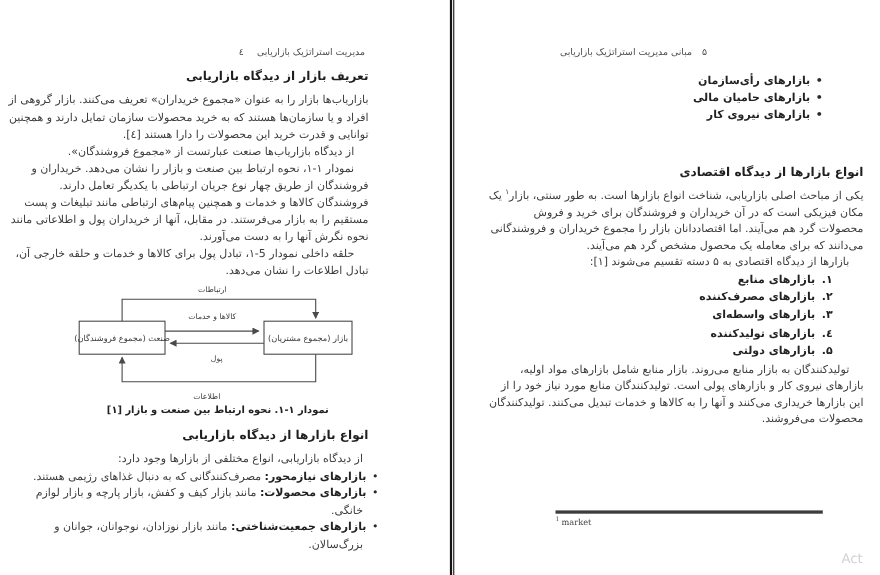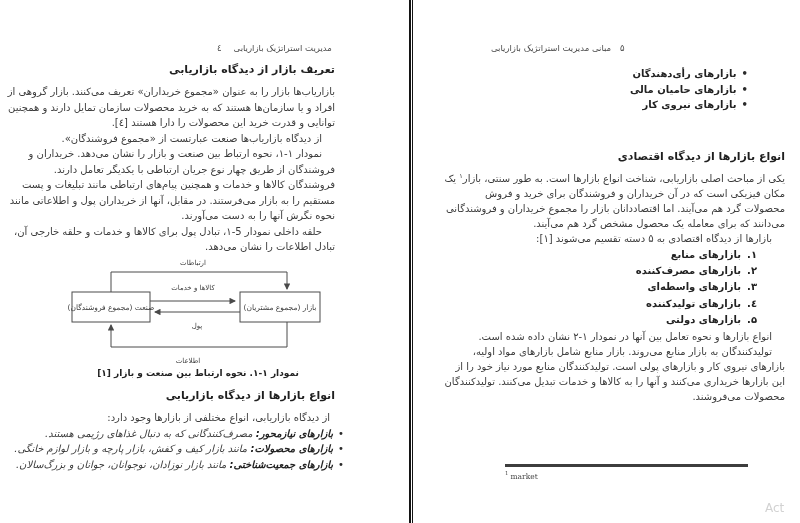--- a/index.html
+++ b/index.html
@@ -16,37 +16,37 @@
   
   .divider{position:absolute;top:0;height:523px;background:#141414;}
   #divider-a{left:409px;width:2px;}
   #divider-b{left:412px;width:1px;}
 
   .running-head{
     position:absolute;font-size:8.5px;color:#4a4a4a;
     display:flex;align-items:center;white-space:nowrap;
   }
   #left-head{left:217px;top:43px;gap:12px;}
-  #right-head{left:77px;top:43px;gap:9px;}
+  #right-head{left:95px;top:43px;gap:9px;}
 
   .col{position:absolute;direction:rtl;text-align:right;font-size:10px;}
   .col p{margin:0;}
   .ind{text-indent:13px;}
   .small-ind{text-indent:5px;}
   h3{
     margin:0 0 6px 0;font-size:11px;font-weight:bold;color:#1f1f1f;
     line-height:16px;
   }
 
   
   #left-col-1{top:62px;right:74px;width:331px;line-height:15.5px;}
   #left-col-2{top:388px;right:74px;width:331px;line-height:15.5px;}
 
   
-  .b-list{margin-right:-9px;font-style:italic;}
+  .b-list{margin-right:-9px;}
   .bullet{padding-right:14px;text-indent:-14px;}
   .dot::before{content:"\2022";margin-left:5px;color:#2a2a2a;}
   .b-label{font-weight:bold;color:#222;}
 
   
   #diagram-svg{position:absolute;left:0;top:250px;}
   #diagram-caption{
     position:absolute;top:368px;left:0;width:396px;text-align:center;
     font-size:9px;font-weight:bold;color:#222;direction:rtl;
   }
@@ -135,38 +135,37 @@
 
 <div class="page" id="right-page">
 
   <div class="running-head" id="right-head">
     <span>مبانی مدیریت استراتژیک بازاریابی</span>
     <span>۵</span>
   </div>
 
   <div class="col" id="right-col-top">
     <div class="sub-bullets">
-      <div class="bullet sub-bullet"><span class="dot"></span><span>بازارهای رأی‌دهندگان</span></div>
+      <div class="bullet sub-bullet"><span class="dot"></span><span>بازارهای رأی‌سازمان</span></div>
       <div class="bullet sub-bullet"><span class="dot"></span><span>بازارهای حامیان مالی</span></div>
       <div class="bullet sub-bullet"><span class="dot"></span><span>بازارهای نیروی کار</span></div>
     </div>
   </div>
 
   <div class="col" id="right-col-main">
     <h3>انواع بازارها از دیدگاه اقتصادی</h3>
     <p><span>یکی از مباحث اصلی بازاریابی، شناخت انواع بازارها است. به طور سنتی، بازار</span><sup class="fn">۱</sup><span> یک مکان فیزیکی است که در آن خریداران و فروشندگان برای خرید و فروش محصولات گرد هم می‌آیند. اما اقتصاددانان بازار را مجموع خریداران و فروشندگانی می‌دانند که برای معامله یک محصول مشخص گرد هم می‌آیند.</span></p>
     <p class="ind">بازارها از دیدگاه اقتصادی به ۵ دسته تقسیم می‌شوند [۱]:</p>
     <div class="num-list">
       <div class="num-item"><span class="num">۱.</span><span>بازارهای منابع</span></div>
       <div class="num-item"><span class="num">۲.</span><span>بازارهای مصرف‌کننده</span></div>
       <div class="num-item"><span class="num">۳.</span><span>بازارهای واسطه‌ای</span></div>
       <div class="num-item"><span class="num">٤.</span><span>بازارهای تولیدکننده</span></div>
       <div class="num-item"><span class="num">۵.</span><span>بازارهای دولتی</span></div>
     </div>
-    <p class="ind">انواع بازارها و نحوه تعامل بین آنها در نمودار ۱-۲ نشان داده شده است.</p>
     <p class="ind">تولیدکنندگان به بازار منابع می‌روند. بازار منابع شامل بازارهای مواد اولیه، بازارهای نیروی کار و بازارهای پولی است. تولیدکنندگان منابع مورد نیاز خود را از این بازارها خریداری می‌کنند و آنها را به کالاها و خدمات تبدیل می‌کنند. تولیدکنندگان محصولات می‌فروشند.</p>
   </div>
 
   <div id="foot-rule"></div>
   <div id="footnote">
     <span class="marker">1</span><span>market</span>
   </div>
 </div>
 
 <div class="divider" id="divider-a"></div>

